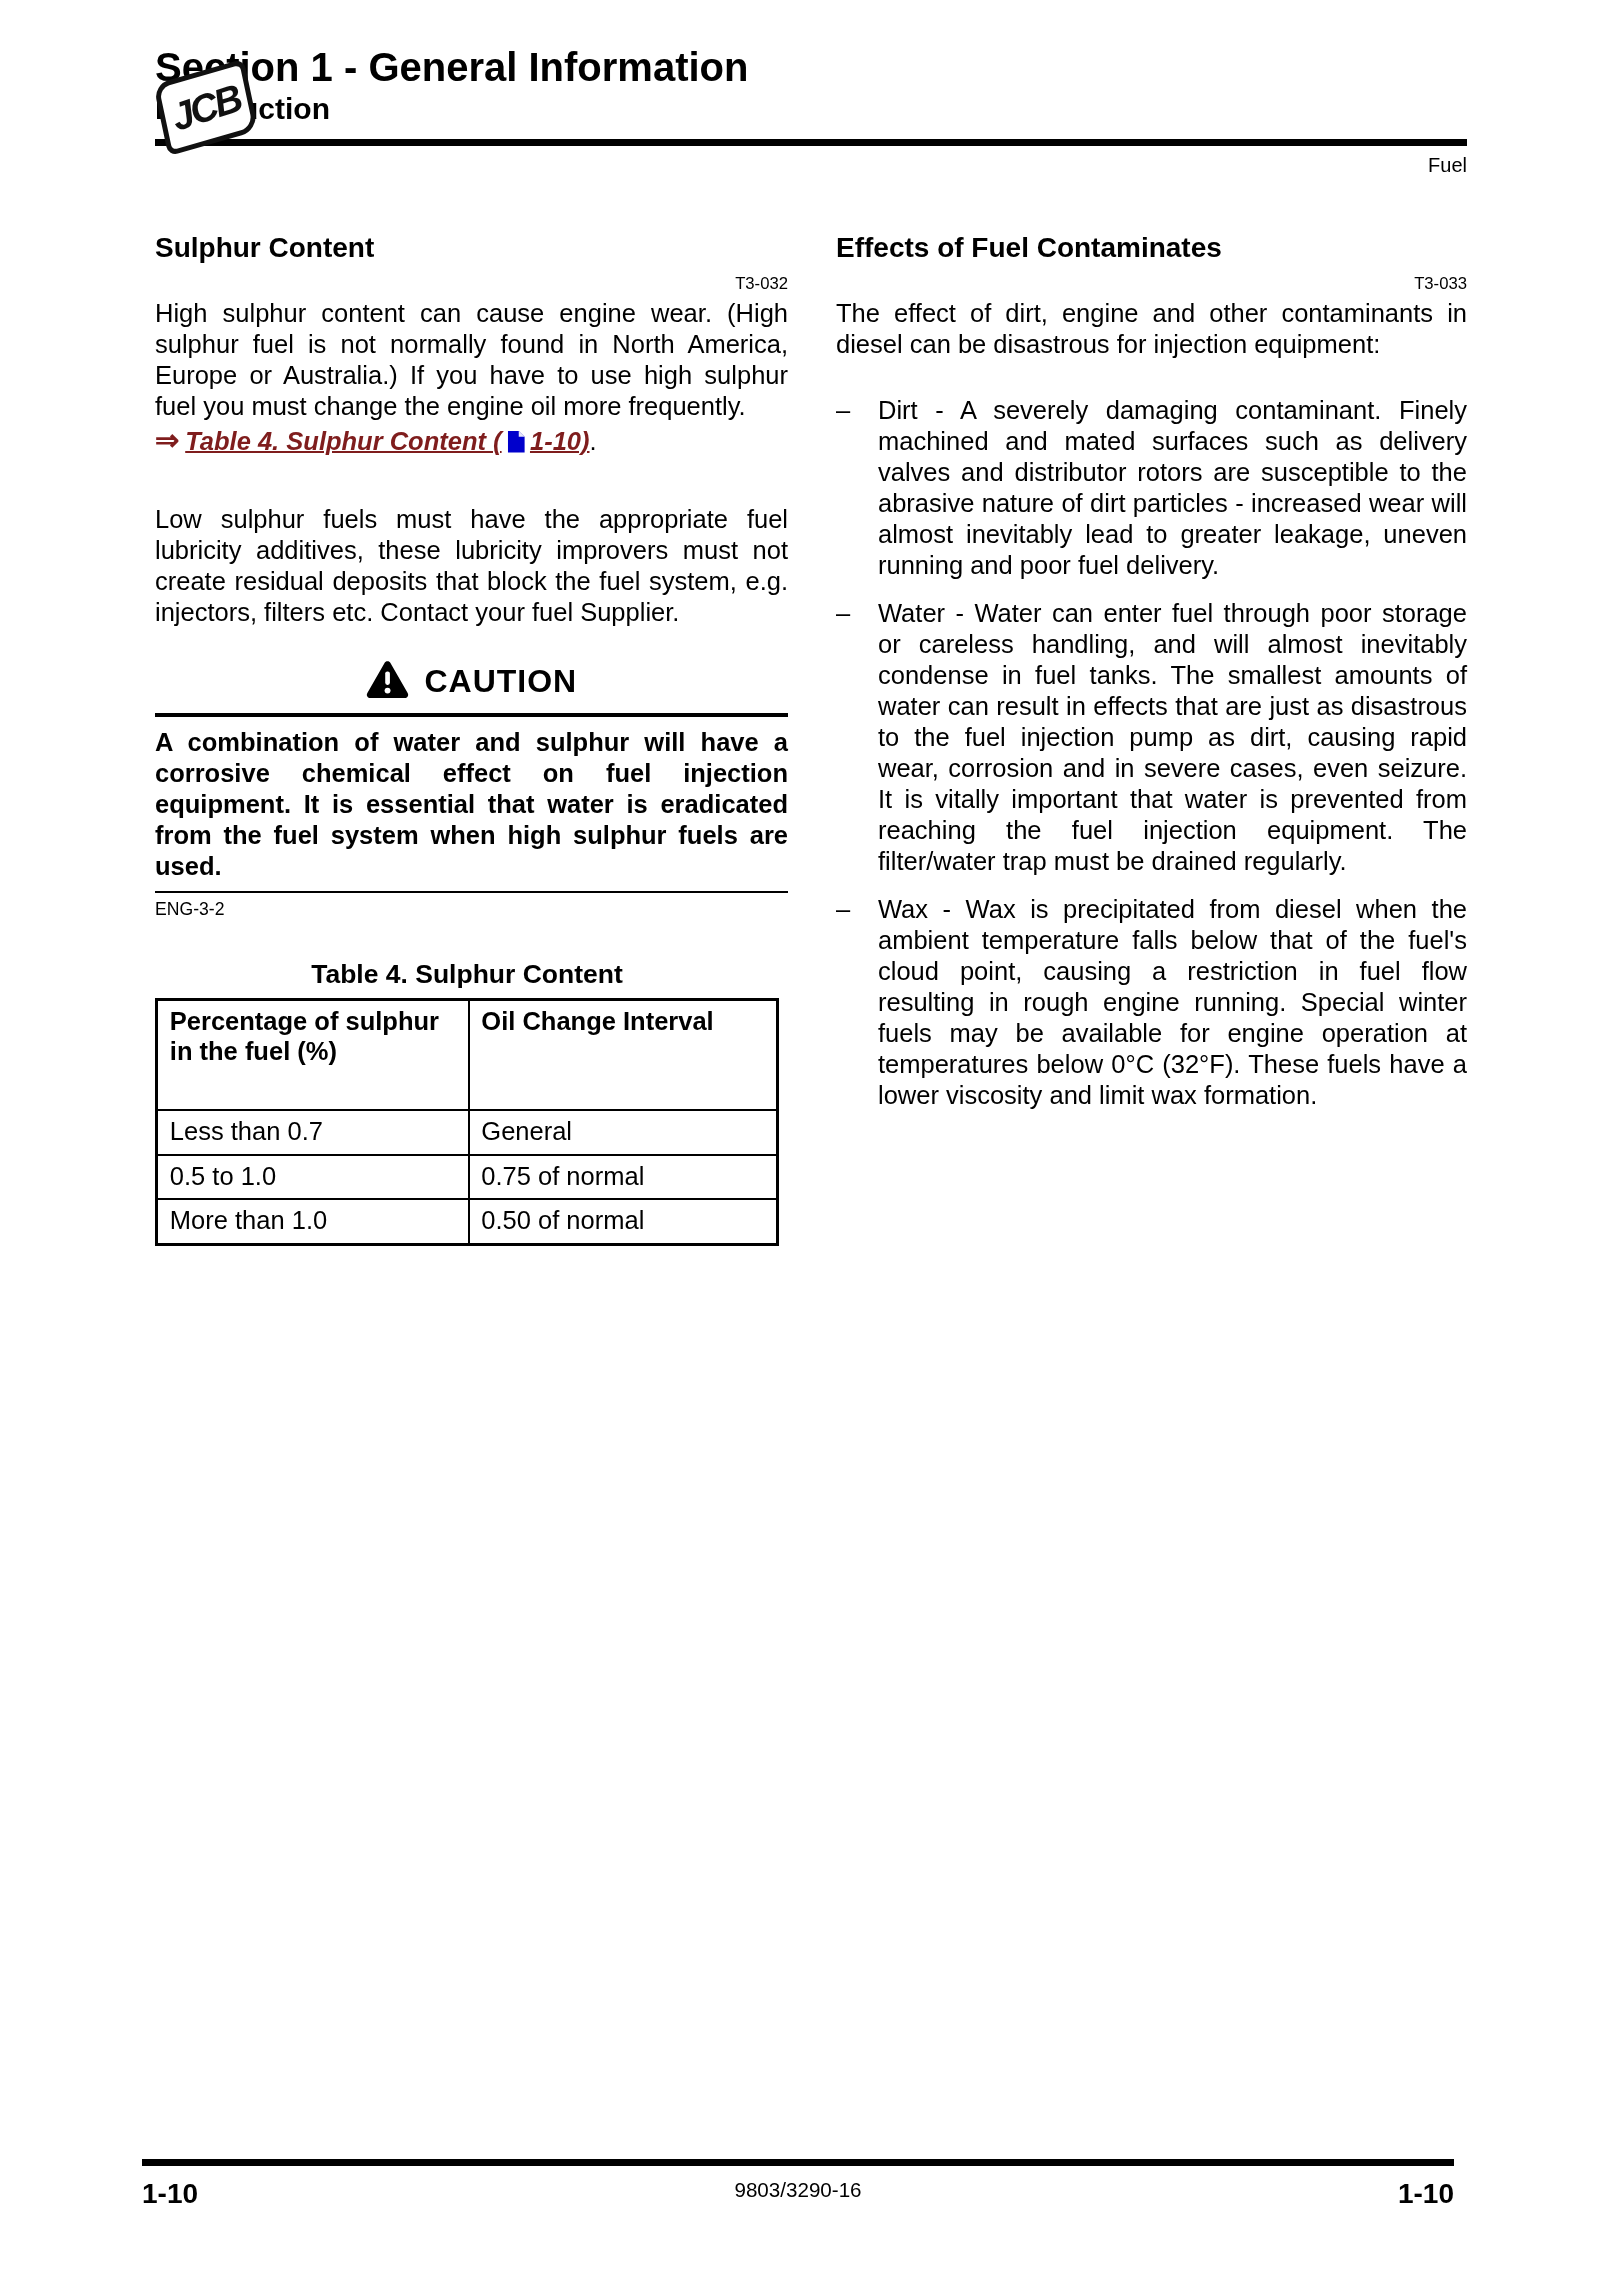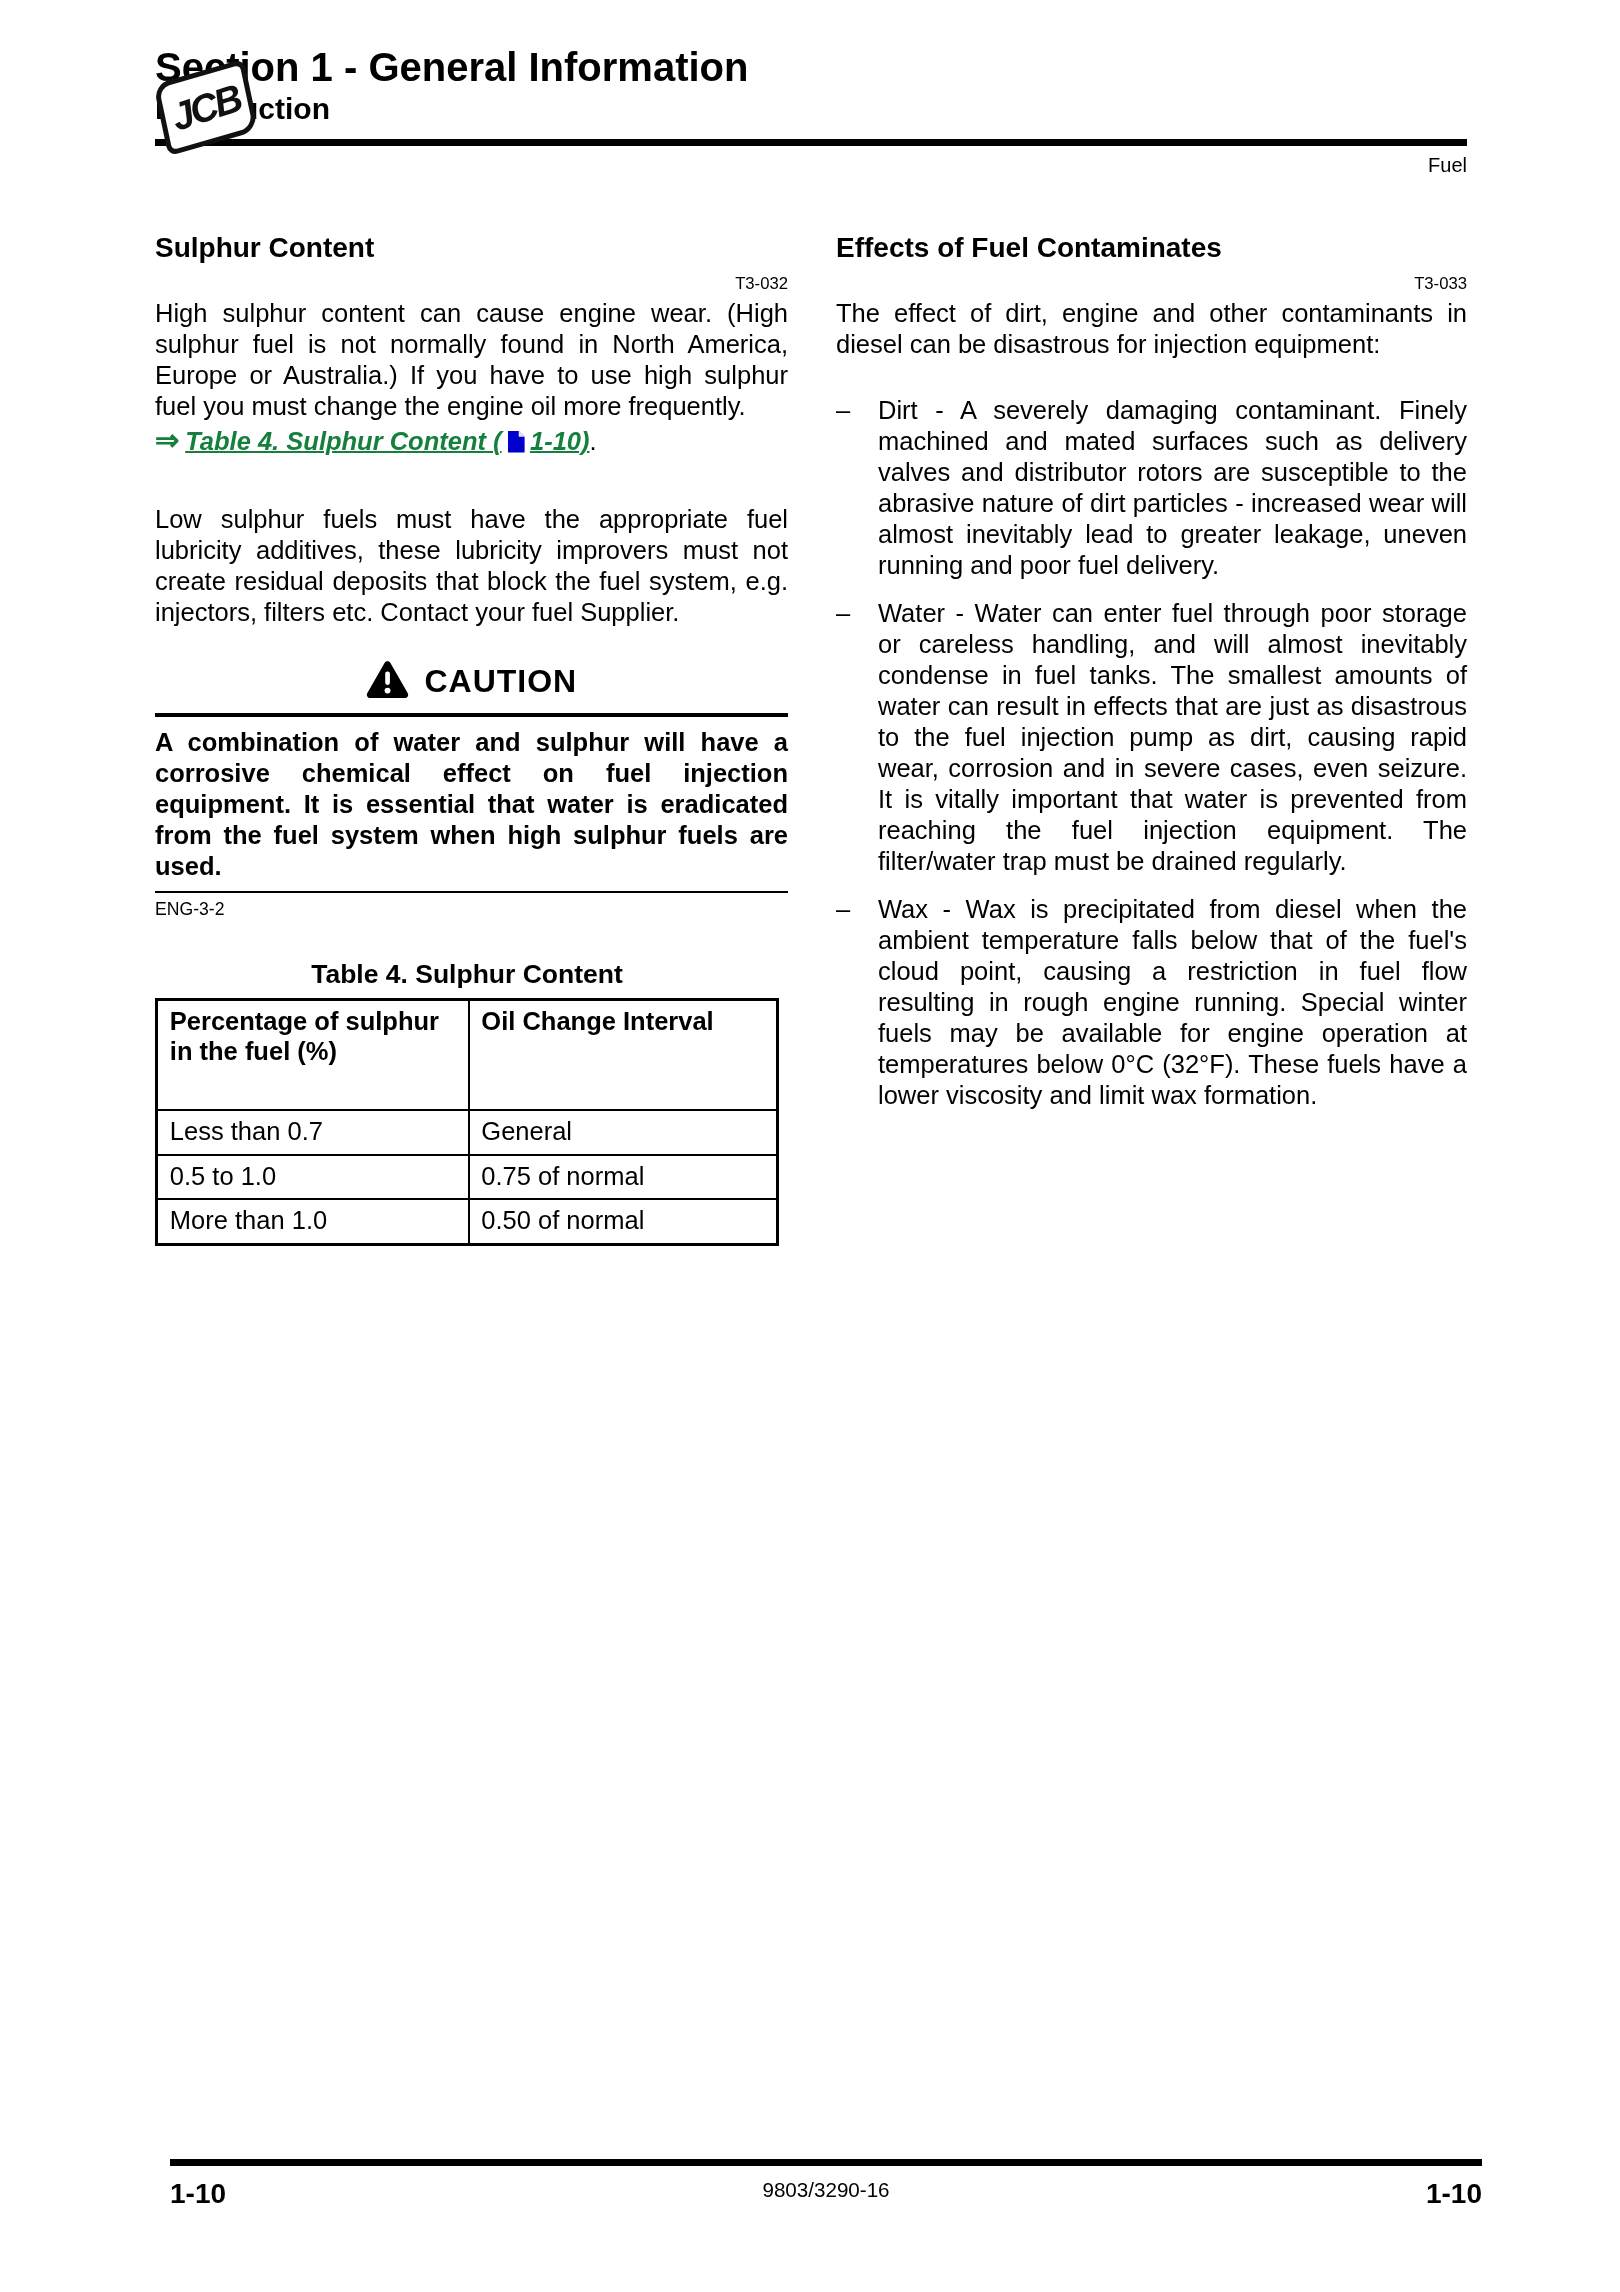--- a/index.html
+++ b/index.html
@@ -41,21 +41,21 @@
   .columns { position: absolute; top: 233px; left: 155px; width: 1312px; display: flex; gap: 48px; }
   .col-left { width: 633px; }
   .col-right { width: 631px; }
 
   .col-heading { font-size: 28px; font-weight: bold; margin: 0; line-height: 1.1; }
   .code { text-align: right; font-size: 16.7px; margin-top: 11.8px; line-height: 1; }
   .body-text { font-size: 25.5px; line-height: 31px; text-align: justify; margin: 5.9px 0 0 0; }
 
   
   .link-line { font-size: 25.5px; line-height: 33px; margin-top: 2px; white-space: nowrap; }
-  .doc-link { color: #15803d; text-decoration: underline; text-decoration-thickness: 2px; cursor: pointer; }
+  .doc-link { color: #7f1d1d; text-decoration: underline; text-decoration-thickness: 2px; cursor: pointer; }
   .link-arrow { font-weight: bold; font-style: normal; font-size: 29px; display: inline-block; margin-right: 5.9px; }
   .link-text { font-weight: bold; font-style: italic; }
   .page-ref-icon { display: inline-block; vertical-align: -2.9px; margin: 0 3.9px 0 5.9px; }
   .link-suffix { color: #000; }
 
   
   .caution-head { display: flex; justify-content: center; align-items: center; gap: 15.7px; margin-top: 32px; }
   .caution-label { font-size: 32px; font-weight: bold; letter-spacing: 1px; }
   .warning-icon { display: inline-block; }
   .rule-3 { height: 3.9px; background: #000; margin-top: 9.8px; }
@@ -77,21 +77,21 @@
 
   
   .intro { margin-top: 5.9px; }
   .bullets { margin-top: 35px; }
   .bullet { display: flex; margin-top: 16.7px; }
   .bullet:first-child { margin-top: 0; }
   .bullet-dash { width: 42px; flex: none; font-size: 25.5px; line-height: 31px; }
   .bullet-text { flex: 1; font-size: 25.5px; line-height: 31px; text-align: justify; }
 
   
-  .footer { position: absolute; left: 170px; width: 1312px; top: 2159px; }
+  .footer { position: absolute; left: 142px; width: 1312px; top: 2159px; }
   .footer-rule { height: 6.9px; background: #000; }
   .footer-row { position: relative; display: flex; justify-content: space-between; align-items: baseline; margin-top: 11.8px; }
   .page-num { font-size: 28px; font-weight: bold; }
   .doc-num { position: absolute; left: 50%; transform: translateX(-50%); font-size: 20.6px; }
 </style>
 </head>
 <body>
 
 <div class="page">
 

